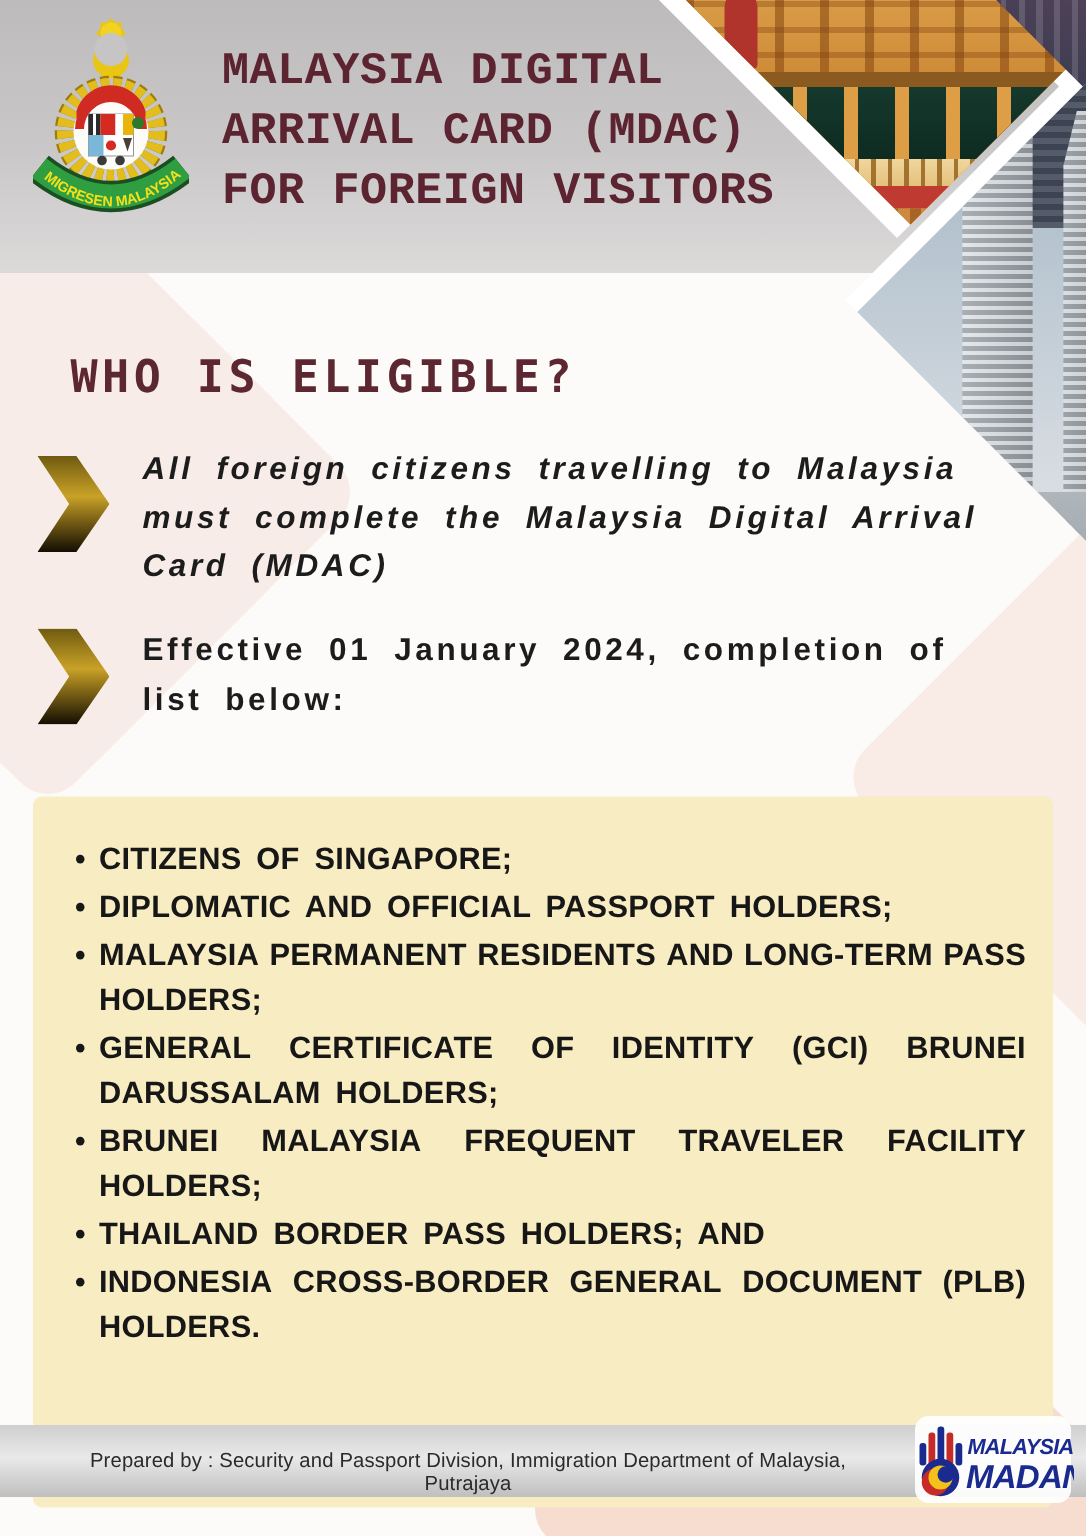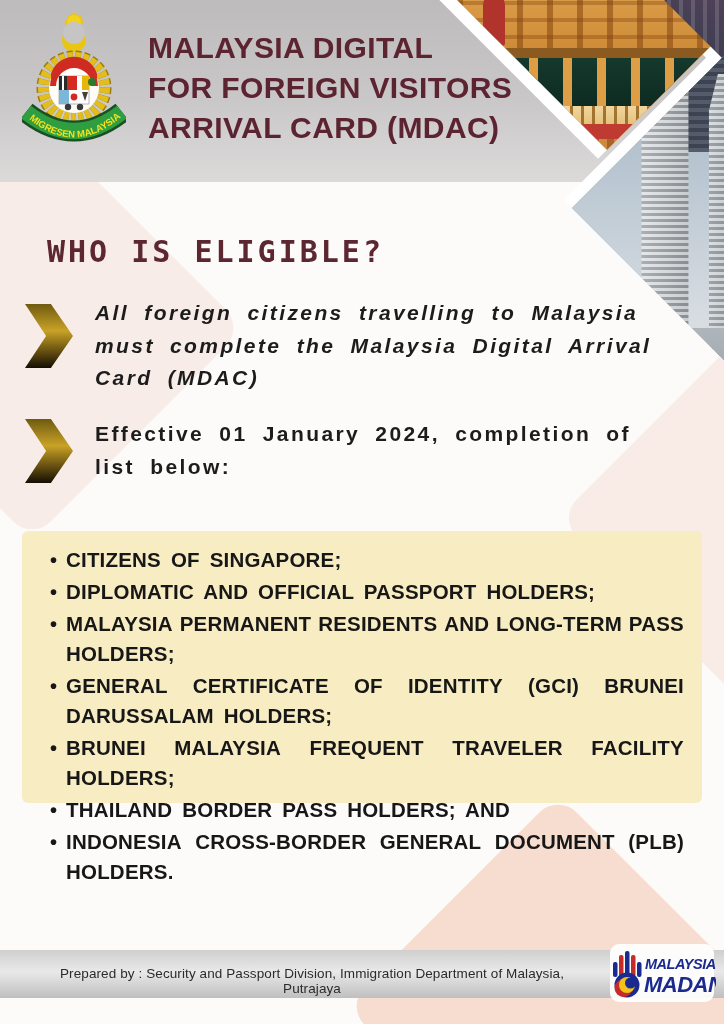--- a/index.html
+++ b/index.html
@@ -10,21 +10,21 @@
   }
   
   .decor{position:absolute; transform:rotate(45deg); border-radius:26px; z-index:0;}
   .decor-1{left:-118px; top:178px; width:300px; height:300px; background:#f7ece7;}
   .decor-2{left:612px; top:388px; width:260px; height:260px; background:#f9ebe6;}
   .decor-3{left:408px; top:856px; width:300px; height:300px; background:#f6ddcf;}
   
   .header-band{position:absolute; left:0; top:0; width:724px; height:182px; z-index:1;
     background:linear-gradient(180deg,#bdbbbc 0%, #c9c7c8 55%, #dcdad9 100%);}
   .title{position:absolute; left:148px; top:28px; z-index:4;
-    font-weight:bold; font-size:30px; line-height:40px; letter-spacing:.4px; color:#5c2431;}
+    font-weight:bold; font-size:30px; line-height:40px; letter-spacing:.4px; color:#5c2431;font-family:Liberation Mono, monospace;}
   
   .diamond{position:absolute; transform:rotate(45deg); overflow:hidden; z-index:3;}
   .diamond .inner{position:absolute; left:50%; top:50%; transform:translate(-50%,-50%) rotate(-45deg);}
   .stripe{position:absolute; transform:rotate(45deg); background:#ffffff; z-index:2;}
   .mosque-stripe{left:478px; top:-131px; width:240px; height:240px;}
   .mosque{left:487px; top:-140px; width:240px; height:240px; background:#d69544;}
   .mosque .inner{width:360px; height:360px; background:#d69544;}
   .m-band{position:absolute; left:0; right:0;}
   .m-top{top:188px; height:60px; background:
      repeating-linear-gradient(90deg, rgba(125,62,12,.5) 0 6px, rgba(0,0,0,0) 6px 30px),
@@ -76,23 +76,23 @@
     clip-path:polygon(0 0,54% 0,100% 50%,54% 100%,0 100%,44% 50%);
     background:linear-gradient(180deg,#6f5a10 0%,#c9a227 42%,#8a6d18 62%,#140e03 100%);}
   .chev-1{left:25px; top:304px;}
   .chev-2{left:25px; top:419px;}
   .point{position:absolute; left:95px; width:602px; z-index:4;
     font-weight:bold; font-size:21px; line-height:32.5px;
     letter-spacing:2.4px; word-spacing:7px; color:#1c1c1c;}
   .point-1{top:297px;font-style:italic;}
   .point-2{top:418px;}
   
-  .panel{position:absolute; left:22px; top:531px; width:680px; height:272px;
+  .panel{position:absolute; left:22px; top:531px; width:680px; height:474px;
     background:#f8ecc2; border-radius:6px; z-index:2; box-sizing:border-box;
-    padding:14px 18px 0 28px;}
+    padding:27px 18px 0 28px;}
   .panel ul{margin:0; padding:0; list-style:none;}
   .panel li{position:relative; padding-left:16px; margin-bottom:2px;
     font-weight:bold; font-size:20.5px; line-height:30px; letter-spacing:.2px;
     word-spacing:4px; color:#171717;}
   .panel li::before{content:"\2022"; position:absolute; left:0; top:0; font-size:20px;}
   .jl{display:flex; justify-content:space-between; width:100%;}
   
   .footer-bar{position:absolute; left:0; top:950px; width:724px; height:48px; z-index:2;
     background:linear-gradient(180deg,#cfcfcf 0%, #e9e9e9 45%, #bfbfbf 100%);}
   .prepared{position:absolute; left:30px; right:130px; top:966px; z-index:3;
@@ -171,22 +171,22 @@
       <path d="M4,106 Q52,144 100,106" fill="none" stroke="#2f9e41" stroke-width="16"></path>
       <path id="bannerPath" d="M7,113 Q52,150 97,113" fill="none"></path>
       <text font-family="Liberation Sans, sans-serif" font-size="9.5" font-weight="bold" fill="#f4e11c">
         <textPath href="#bannerPath" startOffset="50%" text-anchor="middle">IMIGRESEN MALAYSIA</textPath>
       </text>
     </g>
   </svg>
 
   <div class="title">
     <div>MALAYSIA DIGITAL</div>
+    <div>ARRIVAL CARD (MDAC)</div>
     <div>FOR FOREIGN VISITORS</div>
-    <div>ARRIVAL CARD (MDAC)</div>
   </div>
 
   <div class="heading">WHO IS ELIGIBLE?</div>
 
   <div class="chev chev-1"></div>
   <div class="point point-1">
     <div>All foreign citizens travelling to Malaysia</div>
     <div>must complete the Malaysia Digital Arrival</div>
     <div>Card (MDAC)</div>
   </div>

